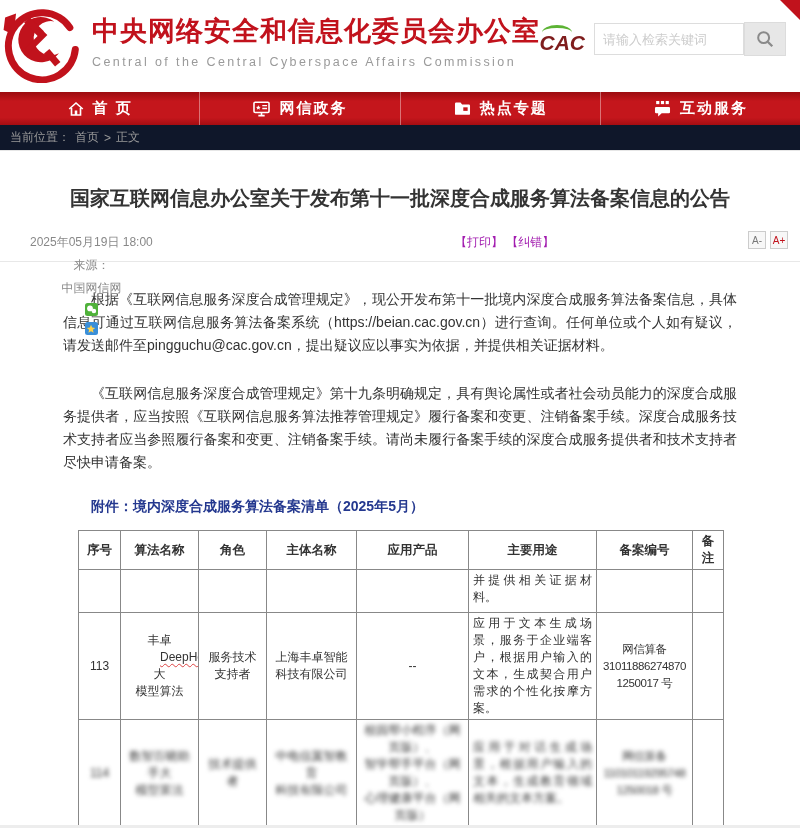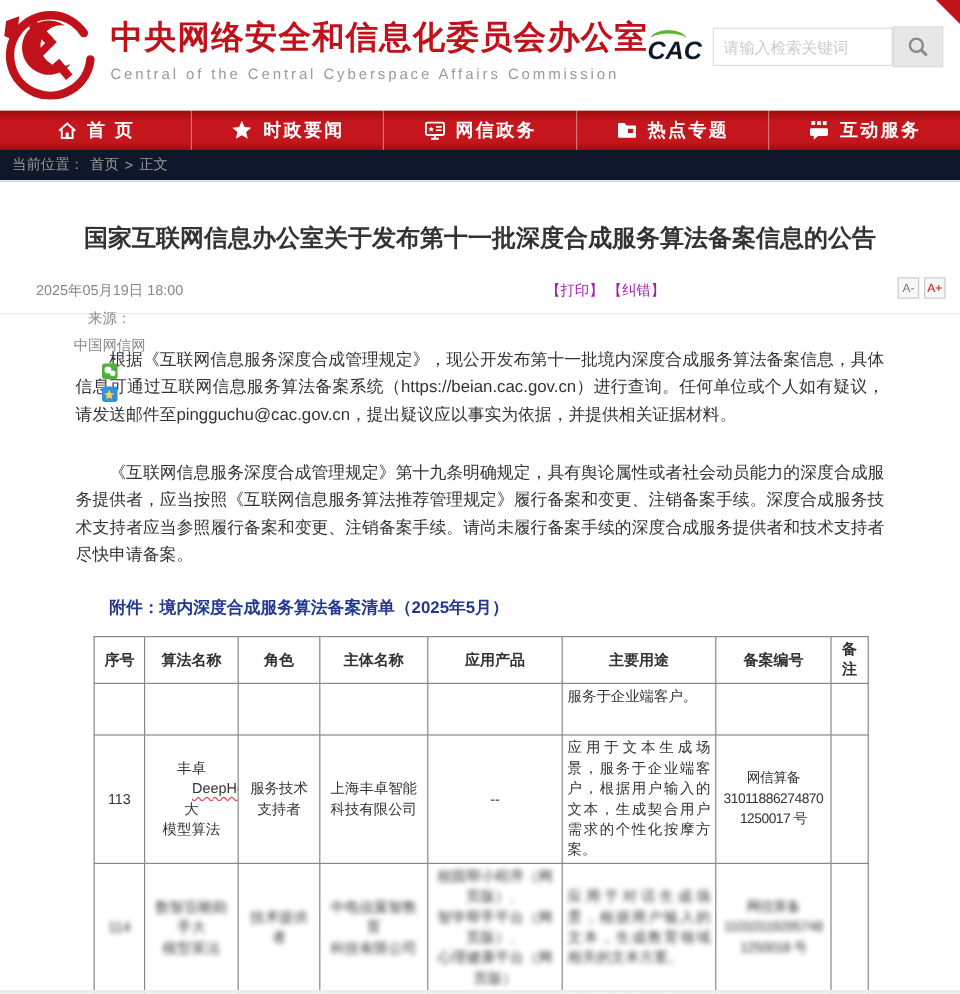--- a/index.html
+++ b/index.html
@@ -9,21 +9,21 @@
   
   .header { position:relative; height:92px; background:#fff; }
   .corner-tri { position:absolute; top:0; right:0; width:0; height:0;
     border-left:20px solid transparent; border-top:20px solid #c1121c; }
   .emblem { position:absolute; left:2px; top:5px; }
   .org { position:absolute; left:92px; top:13px; }
   .org-cn { font-size:27px; font-weight:bold; color:#c1121c; letter-spacing:1px; }
   .org-en { margin-top:6px; font-size:12.5px; color:#9a9a9a; letter-spacing:2.4px; }
   .searchbox { position:absolute; right:14px; top:22px; display:flex; align-items:center; }
   .cac-logo { position:relative; margin-right:9px; font-size:21px; font-weight:800;
-    font-style:italic; color:#0f172a; line-height:1; padding-top:7px;margin-left:32px; }
+    font-style:italic; color:#7f1d1d; line-height:1; padding-top:7px;margin-left:32px; }
   .cac-logo::before { content:""; position:absolute; top:0; left:2px; width:30px; height:12px;
     border-top:3.5px solid #5cb334; border-radius:50%; }
   .search-input { width:150px; height:32px; border:1px solid #ddd; padding:0 8px;
     font-size:13px; color:#555; outline:none; }
   .search-input::placeholder { color:#ccc; }
   .search-btn { width:42px; height:34px; background:#e7e7e7; border:1px solid #dcdcdc;
     display:flex; align-items:center; justify-content:center; cursor:pointer; }
 
   
   .nav { display:flex; height:33px;
@@ -115,26 +115,20 @@
 </div>
 
 <div class="nav">
   <div class="nav-item">
     <svg width="18" height="18" viewBox="0 0 24 24">
       <path d="M3 12 L12 4 L21 12" fill="none" stroke="#fff" stroke-width="2.2"></path>
       <path d="M6 10.5 V20 H18 V10.5" fill="none" stroke="#fff" stroke-width="2.2"></path>
       <rect x="10.3" y="14" width="3.4" height="6" fill="#fff"></rect>
     </svg>
     <span class="nav-label">首 页</span>
-  </div>
-  <div class="nav-item">
-    <svg width="19" height="19" viewBox="0 0 24 24">
-      <path d="M12 2 L14.9 8.6 L22 9.3 L16.6 14 L18.2 21 L12 17.3 L5.8 21 L7.4 14 L2 9.3 L9.1 8.6 Z" fill="#fff"></path>
-    </svg>
-    <span class="nav-label">时政要闻</span>
   </div>
   <div class="nav-item">
     <svg width="19" height="19" viewBox="0 0 24 24">
       <rect x="2.5" y="4" width="19" height="13" rx="1.5" fill="none" stroke="#fff" stroke-width="2"></rect>
       <path d="M12 17 v3 M8 21 h8" stroke="#fff" stroke-width="2" fill="none"></path>
       <path d="M8 8 L8.9 9.9 L11 10.1 L9.4 11.5 L9.9 13.5 L8 12.4 L6.1 13.5 L6.6 11.5 L5 10.1 L7.1 9.9 Z" fill="#fff"></path>
       <path d="M13 8.5 h6 M13 12 h6" stroke="#fff" stroke-width="1.6"></path>
     </svg>
     <span class="nav-label">网信政务</span>
   </div>
@@ -234,21 +228,21 @@
         <td>
           <div class="cellwrap"></div>
         </td>
         <td>
           <div class="cellwrap"></div>
         </td>
         <td>
           <div class="cellwrap"></div>
         </td>
         <td>
-          <div class="cellwrap left">服务于企业端客户。</div>
+          <div class="cellwrap left">并提供相关证据材料。</div>
         </td>
         <td class="filing-col">
           <div class="cellwrap"></div>
         </td>
         <td>
           <div class="cellwrap"></div>
         </td>
       </tr>
       <tr style="height: 87px;">
         <td>

